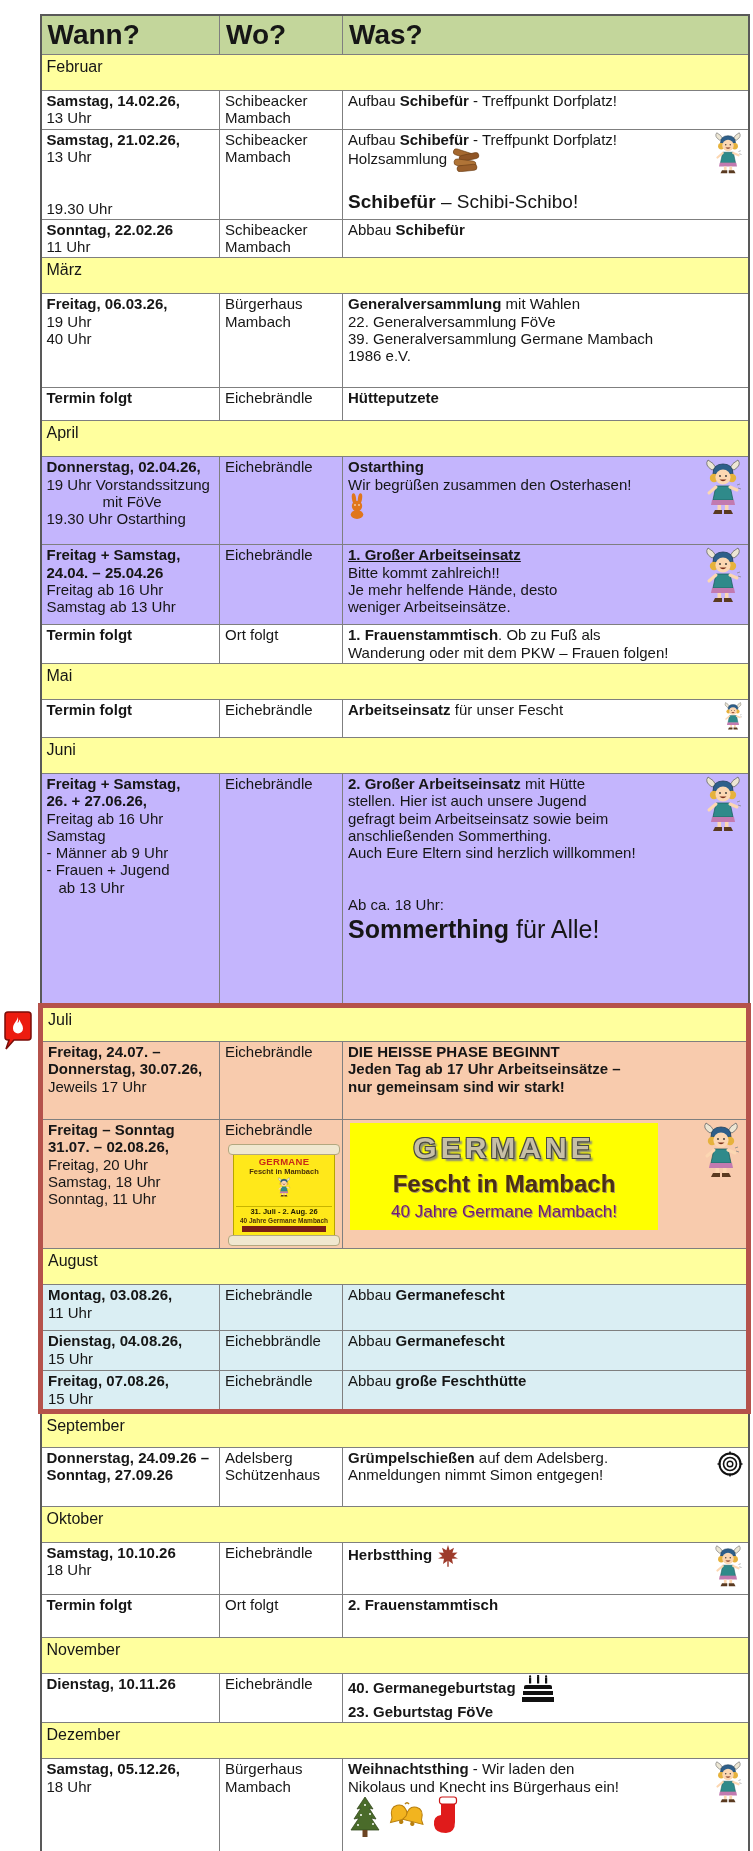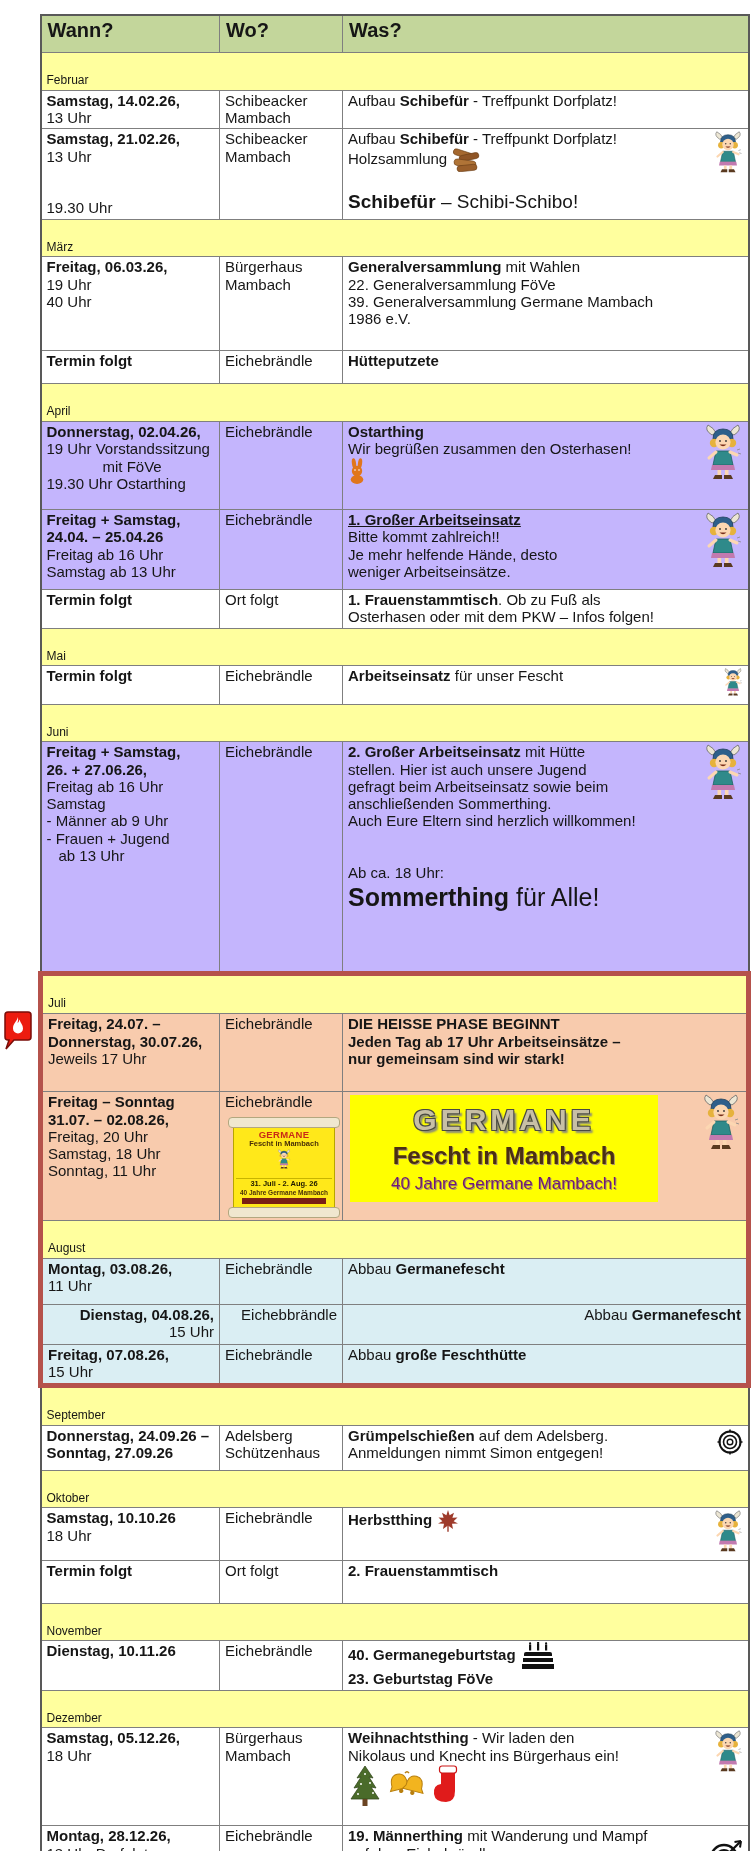--- a/index.html
+++ b/index.html
@@ -1,23 +1,23 @@
 <!DOCTYPE html>
 <html><head>
 <meta charset="utf-8">
 <style>
   html,body{margin:0;padding:0;background:#ffffff;}
   body{width:753px;font-family:"Liberation Sans",sans-serif;color:#161616;}
   .page{position:relative;width:753px;min-height:1851px;background:#fff;}
   table.cal{position:absolute;left:38px;top:14px;width:708px;border-collapse:collapse;table-layout:fixed;border:2px solid #595959;}
   col.c1{width:179px;} col.c2{width:123px;} col.c3{width:406px;}
   th,td{border:1px solid #7f7f7f;vertical-align:top;padding:1px 5px 2px 5px;font-size:15px;line-height:1.15;}
-  thead th{background:#c3d69b;text-align:left;font-size:20px;font-weight:bold;height:30px;padding:3px 6px;}
+  thead th{background:#c3d69b;text-align:left;font-size:28px;font-weight:bold;height:30px;padding:3px 6px;}
   tr.month{height:36px;}
-  tr.month td{background:#ffff9e;font-size:12px;padding-top:21px;}
+  tr.month td{background:#ffff9e;font-size:16px;padding-top:3px;}
   tr.bg-peach td{background:#c4b5fd;}
   tr.bg-orange td{background:#f8cbad;}
   tr.bg-blue td{background:#daeef3;}
   .line{min-height:17px;}
   .b{font-weight:bold;}
   .u{text-decoration:underline;}
   .lg{font-size:19px;padding-top:2px;}
   .xl{font-size:25px;padding-top:2px;}
   .ind1{padding-left:12px;}
   .ind2{padding-left:56px;}
@@ -132,20 +132,33 @@
   <rect x="2" y="3" width="20" height="6" rx="3" fill="#a5682f" transform="rotate(18 12 6)"></rect>
   <rect x="8" y="6" width="20" height="6" rx="3" fill="#8f5526" transform="rotate(-12 18 9)"></rect>
   <rect x="3" y="12" width="22" height="6.5" rx="3.2" fill="#b07437" transform="rotate(8 14 15)"></rect>
   <rect x="6" y="17" width="20" height="6" rx="3" fill="#9a5f2b" transform="rotate(-6 16 20)"></rect>
                   </g>
                 </svg></span></div>
             <div class="line" data-name="text-line">&nbsp;</div>
             <div class="line lg" data-name="text-line"><span class="b" data-name="text">Schibefür</span><span data-name="text"> – Schibi-Schibo!</span></div>
           </td>
         </tr>
+        <tr class="" data-name="event-row" style="height: 34px;">
+          <td data-name="wann-cell">
+            <div class="line" data-name="text-line"><span class="b" data-name="text">Sonntag, 22.02.26</span></div>
+            <div class="line" data-name="text-line"><span data-name="text">11 Uhr</span></div>
+          </td>
+          <td data-name="wo-cell">
+            <div class="line" data-name="text-line"><span data-name="text">Schibeacker</span></div>
+            <div class="line" data-name="text-line"><span data-name="text">Mambach</span></div>
+          </td>
+          <td data-name="was-cell">
+            <div class="line" data-name="text-line"><span data-name="text">Abbau </span><span class="b" data-name="text">Schibefür</span></div>
+          </td>
+        </tr>
         <tr class="month" data-name="month-row">
           <td colspan="3" data-name="month-cell"><span data-name="month-label">März</span></td>
         </tr>
         <tr class="" data-name="event-row" style="height: 94px;">
           <td data-name="wann-cell">
             <div class="line" data-name="text-line"><span class="b" data-name="text">Freitag, 06.03.26,</span></div>
             <div class="line" data-name="text-line"><span data-name="text">19 Uhr</span></div>
             <div class="line" data-name="text-line"><span data-name="text">40 Uhr</span></div>
           </td>
           <td data-name="wo-cell">
@@ -261,21 +274,21 @@
         </tr>
         <tr class="" data-name="event-row" style="height: 38px;">
           <td data-name="wann-cell">
             <div class="line" data-name="text-line"><span class="b" data-name="text">Termin folgt</span></div>
           </td>
           <td data-name="wo-cell">
             <div class="line" data-name="text-line"><span data-name="text">Ort folgt</span></div>
           </td>
           <td data-name="was-cell">
             <div class="line" data-name="text-line"><span class="b" data-name="text">1. Frauenstammtisch</span><span data-name="text">. Ob zu Fuß als</span></div>
-            <div class="line" data-name="text-line"><span data-name="text">Osterhasen oder mit dem PKW – Infos folgen!</span></div>
+            <div class="line" data-name="text-line"><span data-name="text">Wanderung oder mit dem PKW – Frauen folgen!</span></div>
           </td>
         </tr>
         <tr class="month" data-name="month-row">
           <td colspan="3" data-name="month-cell"><span data-name="month-label">Mai</span></td>
         </tr>
         <tr class="" data-name="event-row" style="height: 34px;">
           <td data-name="wann-cell">
             <div class="line" data-name="text-line"><span class="b" data-name="text">Termin folgt</span></div>
           </td>
           <td data-name="wo-cell">
@@ -461,21 +474,21 @@
             <div class="line" data-name="text-line"><span class="b" data-name="text">Montag, 03.08.26,</span></div>
             <div class="line" data-name="text-line"><span data-name="text">11 Uhr</span></div>
           </td>
           <td data-name="wo-cell">
             <div class="line" data-name="text-line"><span data-name="text">Eichebrändle</span></div>
           </td>
           <td data-name="was-cell">
             <div class="line" data-name="text-line"><span data-name="text">Abbau </span><span class="b" data-name="text">Germanefescht</span></div>
           </td>
         </tr>
-        <tr class="bg-blue hl" data-name="event-row" style="height: 40px; text-align: right;">
+        <tr class="bg-blue hl" data-name="event-row" style="height: 40px;">
           <td data-name="wann-cell">
             <div class="line" data-name="text-line"><span class="b" data-name="text">Dienstag, 04.08.26,</span></div>
             <div class="line" data-name="text-line"><span data-name="text">15 Uhr</span></div>
           </td>
           <td data-name="wo-cell">
             <div class="line" data-name="text-line"><span data-name="text">Eichebbrändle</span></div>
           </td>
           <td data-name="was-cell">
             <div class="line" data-name="text-line"><span data-name="text">Abbau </span><span class="b" data-name="text">Germanefescht</span></div>
           </td>
@@ -488,21 +501,21 @@
           <td data-name="wo-cell">
             <div class="line" data-name="text-line"><span data-name="text">Eichebrändle</span></div>
           </td>
           <td data-name="was-cell">
             <div class="line" data-name="text-line"><span data-name="text">Abbau </span><span class="b" data-name="text">große Feschthütte</span></div>
           </td>
         </tr>
         <tr class="month" data-name="month-row">
           <td colspan="3" data-name="month-cell"><span data-name="month-label">September</span></td>
         </tr>
-        <tr class="" data-name="event-row" style="height: 45px;">
+        <tr class="" data-name="event-row" style="height: 59px;">
           <td data-name="wann-cell">
             <div class="line" data-name="text-line"><span class="b" data-name="text">Donnerstag, 24.09.26 –</span></div>
             <div class="line" data-name="text-line"><span class="b" data-name="text">Sonntag, 27.09.26</span></div>
           </td>
           <td data-name="wo-cell">
             <div class="line" data-name="text-line"><span data-name="text">Adelsberg</span></div>
             <div class="line" data-name="text-line"><span data-name="text">Schützenhaus</span></div>
           </td>
           <td data-name="was-cell">
             <span class="fr" data-name="shooting-target-icon"><svg width="26" height="26" viewBox="0 0 26 26" fill="none" stroke="#111">

